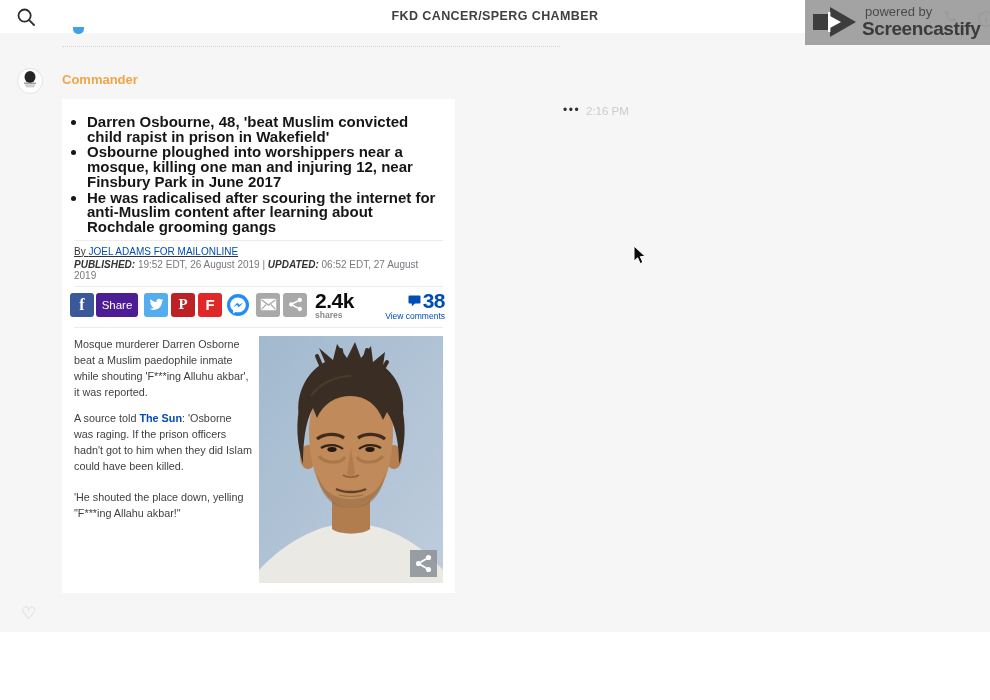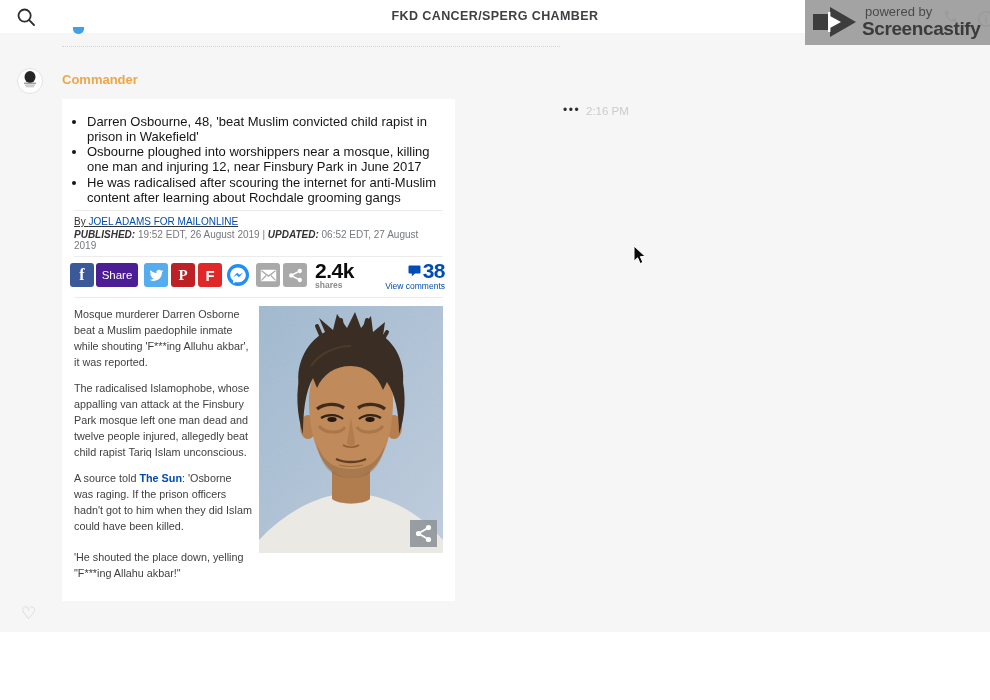--- a/index.html
+++ b/index.html
@@ -30,21 +30,21 @@
           background:#fff;border:1px solid #e3e3e3;overflow:hidden;cursor:pointer;}
   .username{position:absolute;left:62px;top:72px;font-size:13px;font-weight:bold;color:#efa648;}
   .msg-dots{position:absolute;left:563px;top:103px;font-size:12px;color:#2f2f2f;letter-spacing:1.5px;cursor:pointer;}
   .timestamp{position:absolute;left:586px;top:105px;font-size:11.5px;color:#c9cbcd;}
 
   
   .card{position:absolute;left:62px;top:99px;width:393px;background:#ffffff;
         padding:10px 12px 10px;box-sizing:border-box;cursor:pointer;}
   .headline{font-size:19.5px;line-height:24px;font-weight:bold;color:#0e0e0e;letter-spacing:-.4px;white-space:nowrap;}
   .bullets{margin:6px 0 0;padding:0 0 0 13px;}
-  .bullets li{font-size:13px;font-weight:normal;line-height:14.7px;color:#161616;margin:0 0 1px;}
+  .bullets li{font-size:15px;font-weight:bold;line-height:14.7px;color:#161616;margin:0 0 1px;}
   .rule{border-top:1px solid #ececec;margin-top:5px;}
   .byline{margin-top:5px;font-size:10px;line-height:11px;color:#333;text-decoration:underline;}
   .byline .author{color:#004db3;}
   .publine{margin-top:2px;font-size:10px;line-height:11px;color:#75797d;}
   .publine b{color:#333;font-style:italic;}
   .social{position:relative;height:31px;margin:6px -4px 0;}
   .sq{position:absolute;top:0;width:24px;height:24px;border-radius:3px;display:flex;
       align-items:center;justify-content:center;cursor:pointer;}
   .fb{left:0;background:#3b5998;color:#fff;font-weight:bold;font-size:16px;font-family:"Liberation Serif",serif;}
   .share-btn{position:absolute;left:26px;top:0;width:42px;height:24px;border-radius:3px;background:#4c1d95;
@@ -207,21 +207,20 @@
         </div>
         <div class="comments-label">View comments</div>
       </div>
     </div>
 
     <div class="rule" style="margin-top:3px"></div>
 
     <div class="body-row">
       <div class="paras">
         <p>Mosque murderer Darren Osborne beat a Muslim paedophile inmate while shouting 'F***ing Alluhu akbar', it was reported.</p>
-        <p>The radicalised Islamophobe, whose appalling van attack at the Finsbury Park mosque left one man dead and twelve people injured, allegedly beat child rapist Tariq Islam unconscious.</p>
         <p><span>A source told </span><span class="sun-link">The Sun</span><span>: 'Osborne was raging. If the prison officers hadn't got to him when they did Islam could have been killed.</span></p>
         <p class="last">'He shouted the place down, yelling "F***ing Allahu akbar!"</p>
       </div>
       <div class="photo">
         <svg width="184" height="247" viewBox="0 0 184 247">
           <defs>
             <linearGradient id="bgg" x1="0" y1="0" x2="1" y2="1">
               <stop offset="0" stop-color="#9db6cc"></stop>
                 <stop offset="1" stop-color="#bccadb"></stop>
             </linearGradient>

